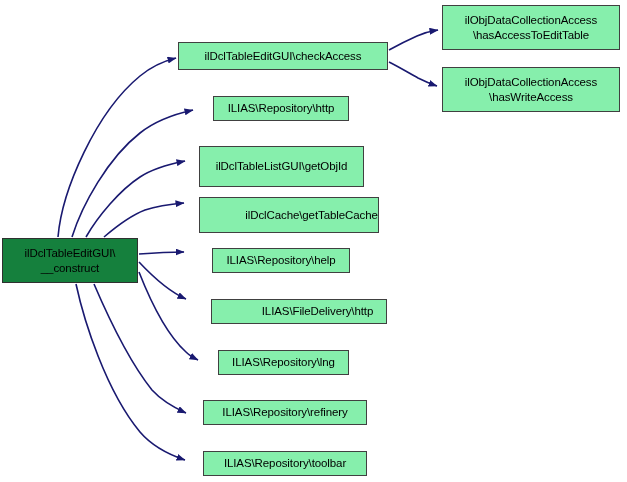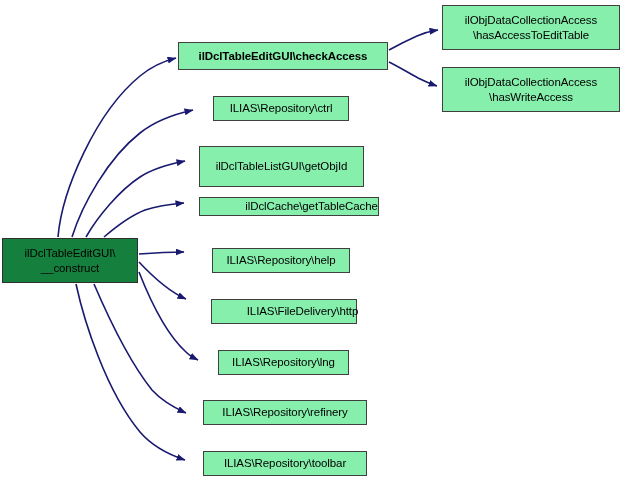--- a/index.html
+++ b/index.html
@@ -66,31 +66,31 @@
       <path d="M 94 284 C 106 312, 128 360, 152 390 C 162 401, 175 408, 186 413"></path>
       <path d="M 76 284 C 84 321, 106 391, 140 432 C 152 446, 170 455, 185 460"></path>
       <path d="M 389 50 C 398 45, 408 40, 417 36 C 424 33, 431 31, 438 30"></path>
       <path d="M 389 62 C 399 67, 409 73, 418 78 C 424 81, 431 84, 437 86"></path>
     </g>
   </svg>
 
   <div class="node root" style="left:2px; top:238px; width:136px; height:45px;">ilDclTableEditGUI\
 __construct</div>
 
-  <div class="node" style="left:178px; top:42px; width:210px; height:28px;font-weight:bold;">ilDclTableEditGUI\checkAccess</div>
+  <div class="node" style="left:178px; top:42px; width:210px; height:28px;">ilDclTableEditGUI\checkAccess</div>
 
-  <div class="node" style="left:213px; top:96px; width:136px; height:25px;">ILIAS\Repository\ctrl</div>
+  <div class="node" style="left:213px; top:96px; width:136px; height:25px;">ILIAS\Repository\http</div>
 
   <div class="node" style="left:199px; top:146px; width:165px; height:41px;">ilDclTableListGUI\getObjId</div>
 
-  <div class="node" style="left:199px; top:197px; width:180px; height:19px;padding-left:48px;">ilDclCache\getTableCache</div>
+  <div class="node" style="left:199px; top:197px; width:180px; height:36px;padding-left:48px;">ilDclCache\getTableCache</div>
 
   <div class="node" style="left:212px; top:248px; width:138px; height:25px;">ILIAS\Repository\help</div>
 
-  <div class="node" style="left:211px; top:299px; width:146px; height:25px;padding-left:40px;">ILIAS\FileDelivery\http</div>
+  <div class="node" style="left:211px; top:299px; width:176px; height:25px;padding-left:40px;">ILIAS\FileDelivery\http</div>
 
   <div class="node" style="left:218px; top:350px; width:131px; height:25px;">ILIAS\Repository\lng</div>
 
   <div class="node" style="left:203px; top:400px; width:164px; height:25px;">ILIAS\Repository\refinery</div>
 
   <div class="node" style="left:203px; top:451px; width:164px; height:25px;">ILIAS\Repository\toolbar</div>
 
   <div class="node" style="left:442px; top:5px; width:178px; height:45px;">ilObjDataCollectionAccess
 \hasAccessToEditTable</div>
 

